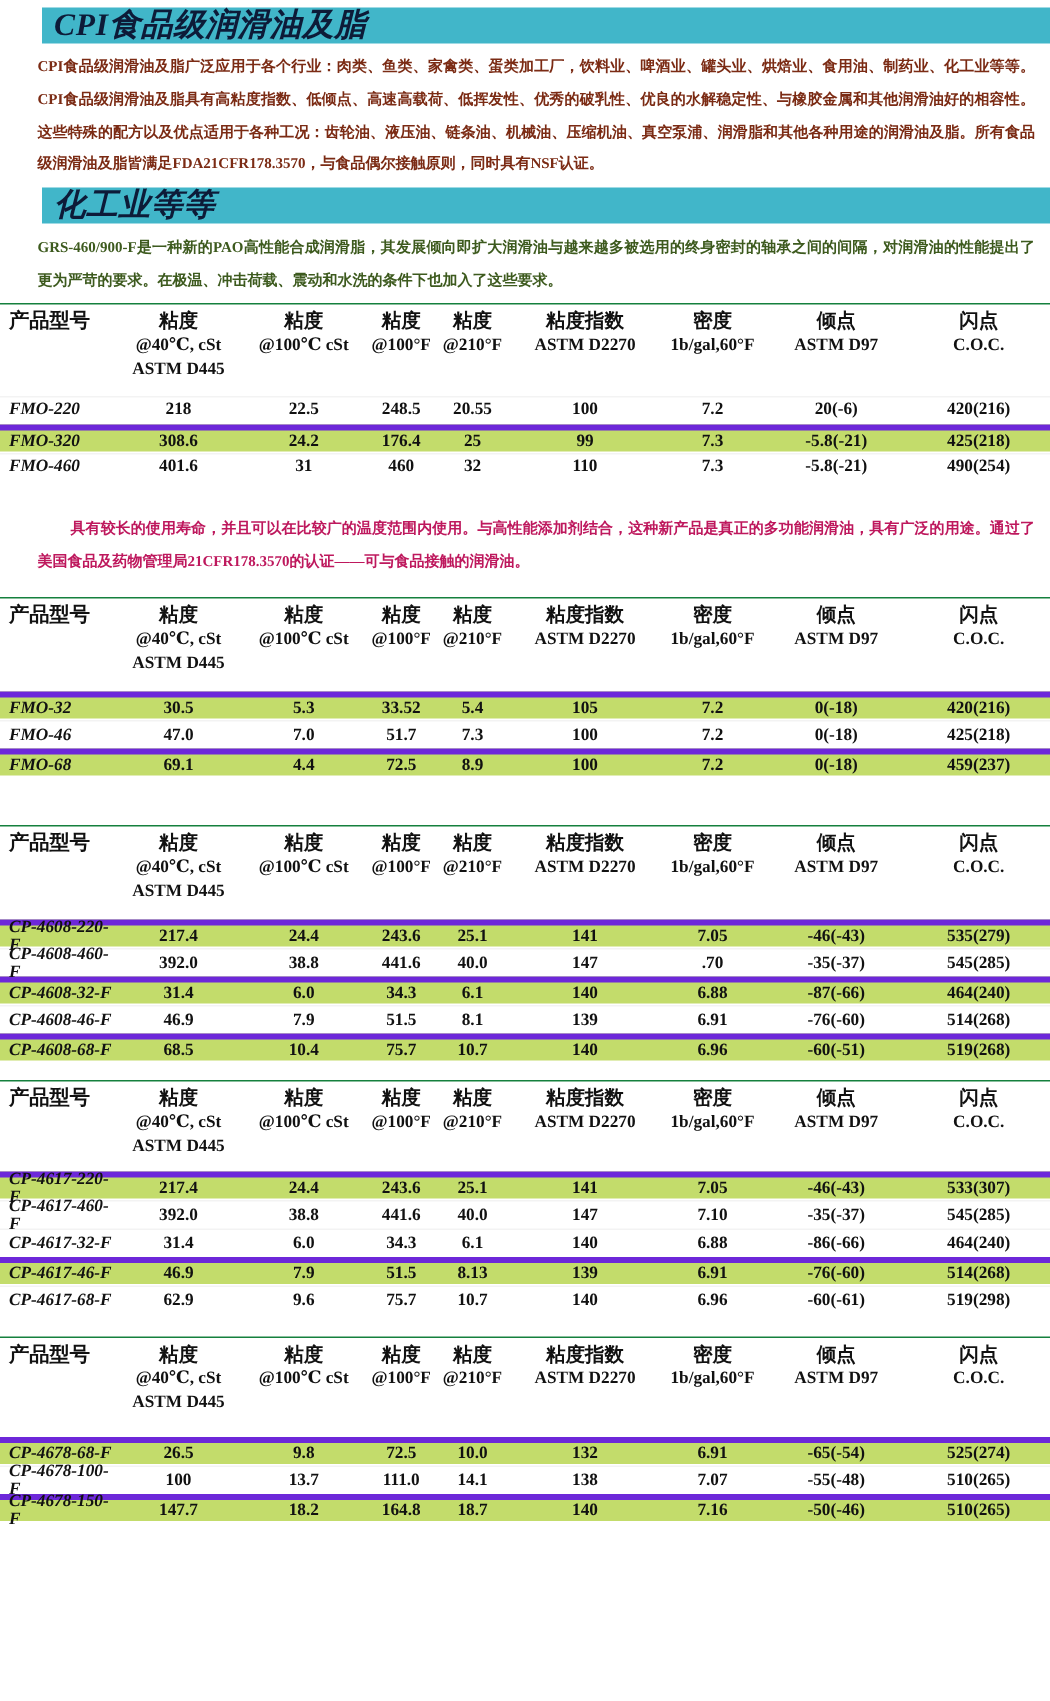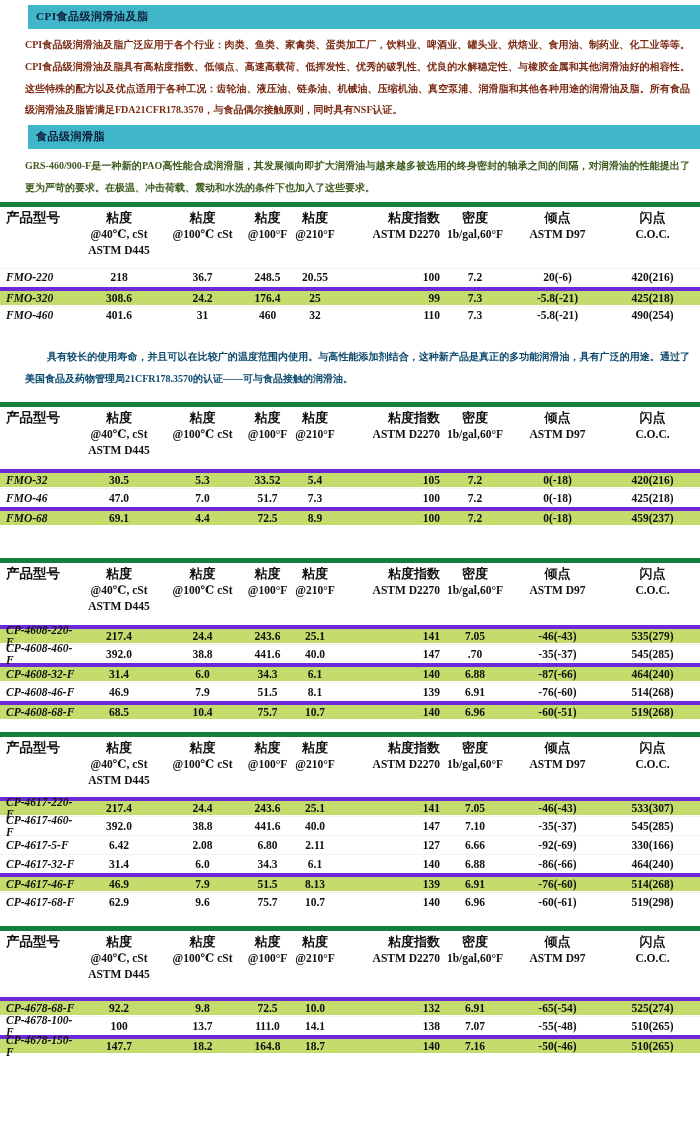--- a/index.html
+++ b/index.html
@@ -9,75 +9,76 @@
     overflow: hidden;
     font-family: "Liberation Serif", "DejaVu Serif", serif;
     font-weight: bold;
     color: #111;
     position: relative;
   }
   .section-bar {
     margin: 0 0 0 28px;
     background: var(--accent_cyan, #41b6c9);
     color: var(--title_text, #0d1b38);
-    font-size: 11px;
+    font-size: 21px;
     line-height: 21px;
     padding: 1px 8px 2px 8px;
     letter-spacing: 0.5px;
+    font-style: italic;
   }
   .bar1 { margin-top: 5px; }
   .bar2 { margin-top: 4px; }
   .para {
     margin: 5px 10px 0 25px;
     font-size: 10px;
     line-height: 21.8px;
     text-align: justify;
   }
   .para-red   { color: var(--para_red, #7b2b14); }
   .para-green { color: var(--para_green, #3d5a1e); margin-top: 6px; }
-  .para-black { color: #0c4a6e; text-indent: 2.2em; margin-top: 22px; }
+  .para-black { color: #be185d; text-indent: 2.2em; margin-top: 22px; }
 
   
   .tbl { width: 700px; font-size: 11.5px; }
   .t1 { margin-top: 3px; }
   .t2 { margin-top: 13px; }
   .t3 { margin-top: 33px; }
   .t4 { margin-top: 13px; }
   .t5 { margin-top: 16px; }
-  .thead { display: flex; border-top: 5px solid #15803d; padding-top: 2px; }
+  .thead { display: flex; border-top: 1px solid #15803d; padding-top: 2px; }
   .th { text-align: center; }
   .th .l1 { font-size: 13px; line-height: 17px; }
   .th .l2, .th .l3 { font-size: 11.5px; line-height: 16px; }
   .th.c0 { text-align: left; padding-left: 6px; font-size: 13.5px; line-height: 17px; }
   .rows { margin-top: 11px; }
   .t1 .rows { margin-top: 10px; }
   .t4 .rows { margin-top: 9px; }
   .t5 .rows { margin-top: 15px; }
   .row { display: flex; height: 18px; align-items: center; margin-bottom: 1px; border-top: 1px solid #f3f3f3; }
   .row.hl { background: var(--highlight_green, #c3dc6b); border-top: 4px solid #6d28d9; }
   .td { text-align: center; }
   .td.c0 { text-align: left; padding-left: 6px; font-style: italic; }
   
   .c0 { width: 78px; }
   .c1 { width: 82px; }
   .c2 { width: 85px; }
   .c3 { width: 45px; }
   .c4 { width: 50px; }
-  .c5 { width: 100px; text-align: right; }
+  .c5 { width: 100px; }
   .c6 { width: 70px; }
   .c7 { width: 95px; }
   .c8 { width: 95px; }
 </style>
 </head>
 <body>
 
 <div class="section-bar bar1">CPI食品级润滑油及脂</div>
 <div class="para para-red">CPI食品级润滑油及脂广泛应用于各个行业：肉类、鱼类、家禽类、蛋类加工厂，饮料业、啤酒业、罐头业、烘焙业、食用油、制药业、化工业等等。CPI食品级润滑油及脂具有高粘度指数、低倾点、高速高载荷、低挥发性、优秀的破乳性、优良的水解稳定性、与橡胶金属和其他润滑油好的相容性。这些特殊的配方以及优点适用于各种工况：齿轮油、液压油、链条油、机械油、压缩机油、真空泵浦、润滑脂和其他各种用途的润滑油及脂。所有食品级润滑油及脂皆满足FDA21CFR178.3570，与食品偶尔接触原则，同时具有NSF认证。</div>
 
-<div class="section-bar bar2">食品级润滑脂</div>
+<div class="section-bar bar2">化工业等等</div>
 <div class="para para-green">GRS-460/900-F是一种新的PAO高性能合成润滑脂，其发展倾向即扩大润滑油与越来越多被选用的终身密封的轴承之间的间隔，对润滑油的性能提出了更为严苛的要求。在极温、冲击荷载、震动和水洗的条件下也加入了这些要求。</div>
 
 <div class="tbl t1">
     <div class="thead">
       <div class="th c0">产品型号</div>
       <div class="th c1">
         <div class="l1">粘度</div>
         <div class="l2">@40℃, cSt</div>
         <div class="l3">ASTM D445</div>
       </div>
@@ -107,21 +108,21 @@
       </div>
       <div class="th c8">
         <div class="l1">闪点</div>
         <div class="l2">C.O.C.</div>
       </div>
     </div>
     <div class="rows">
       <div class="row">
         <div class="td c0">FMO-220</div>
         <div class="td c1">218</div>
-        <div class="td c2">36.7</div>
+        <div class="td c2">22.5</div>
         <div class="td c3">248.5</div>
         <div class="td c4">20.55</div>
         <div class="td c5">100</div>
         <div class="td c6">7.2</div>
         <div class="td c7">20(-6)</div>
         <div class="td c8">420(216)</div>
       </div>
       <div class="row hl">
         <div class="td c0">FMO-320</div>
         <div class="td c1">308.6</div>
@@ -371,31 +372,20 @@
         <div class="td c1">392.0</div>
         <div class="td c2">38.8</div>
         <div class="td c3">441.6</div>
         <div class="td c4">40.0</div>
         <div class="td c5">147</div>
         <div class="td c6">7.10</div>
         <div class="td c7">-35(-37)</div>
         <div class="td c8">545(285)</div>
       </div>
       <div class="row">
-        <div class="td c0">CP-4617-5-F</div>
-        <div class="td c1">6.42</div>
-        <div class="td c2">2.08</div>
-        <div class="td c3">6.80</div>
-        <div class="td c4">2.11</div>
-        <div class="td c5">127</div>
-        <div class="td c6">6.66</div>
-        <div class="td c7">-92(-69)</div>
-        <div class="td c8">330(166)</div>
-      </div>
-      <div class="row">
         <div class="td c0">CP-4617-32-F</div>
         <div class="td c1">31.4</div>
         <div class="td c2">6.0</div>
         <div class="td c3">34.3</div>
         <div class="td c4">6.1</div>
         <div class="td c5">140</div>
         <div class="td c6">6.88</div>
         <div class="td c7">-86(-66)</div>
         <div class="td c8">464(240)</div>
       </div>
@@ -456,21 +446,21 @@
         <div class="l2">ASTM D97</div>
       </div>
       <div class="th c8">
         <div class="l1">闪点</div>
         <div class="l2">C.O.C.</div>
       </div>
     </div>
     <div class="rows">
       <div class="row hl">
         <div class="td c0">CP-4678-68-F</div>
-        <div class="td c1">92.2</div>
+        <div class="td c1">26.5</div>
         <div class="td c2">9.8</div>
         <div class="td c3">72.5</div>
         <div class="td c4">10.0</div>
         <div class="td c5">132</div>
         <div class="td c6">6.91</div>
         <div class="td c7">-65(-54)</div>
         <div class="td c8">525(274)</div>
       </div>
       <div class="row">
         <div class="td c0">CP-4678-100-F</div>

